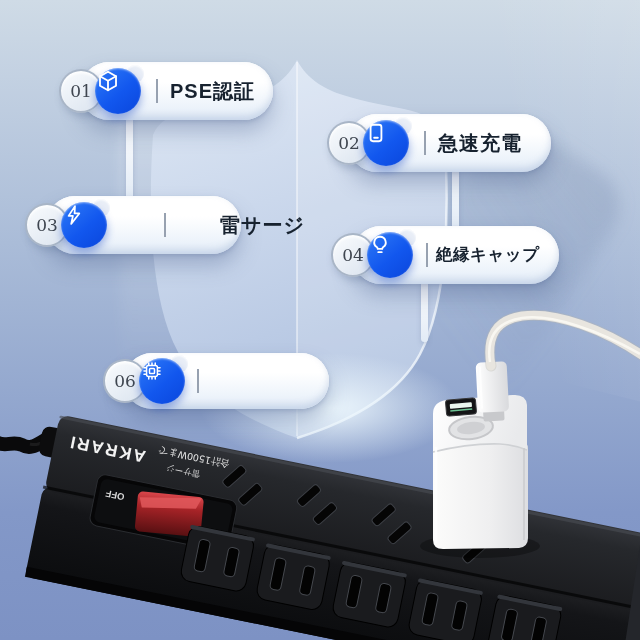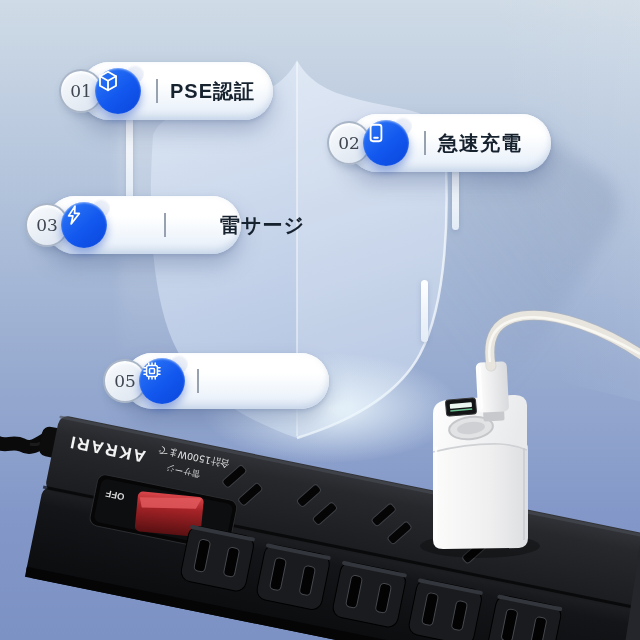--- a/index.html
+++ b/index.html
@@ -122,23 +122,37 @@
       <div class="ico">
         <svg width="26" height="26" viewBox="0 0 24 24" fill="none" stroke="#ffffff" stroke-width="1.6" stroke-linejoin="round" stroke-linecap="round">
           <path d="M12.9 3.8 L7 12.8 H11 L9.4 20.2 L16.9 10.6 H12.5 Z"></path>
         </svg>
       </div>
     </div>
     <div class="div"></div>
     <div class="lab">雷サージ</div>
   </div>
 
+  <div class="badge" style="left:352px;top:226px;width:192px;height:58px;">
+    <div class="num">04</div>
+    <div class="icoWrap">
+        <div class="icoBump"></div>
+      <div class="ico">
+        <svg width="26" height="26" viewBox="0 0 24 24" fill="none" stroke="#ffffff" stroke-width="1.7" stroke-linejoin="round" stroke-linecap="round">
+          <path d="M12 4.4 a5.2 5.2 0 0 1 3 9.5 c-.6.5-.9 1-.9 1.7 h-4.2 c0-.7-.3-1.2-.9-1.7 a5.2 5.2 0 0 1 3-9.5 Z"></path>
+          <path d="M10.4 18.6 h3.2"></path>
+        </svg>
+      </div>
+    </div>
+    <div class="div" style="margin:0 8px 0 13px;"></div>
+    <div class="lab sm">絶縁キャップ</div>
+  </div>
 
   <div class="badge" style="left:124px;top:353px;width:190px;height:56px;">
-    <div class="num">05</div>
+    <div class="num">06</div>
     <div class="icoWrap">
         <div class="icoBump"></div>
       <div class="ico">
         <svg width="26" height="26" viewBox="0 0 24 24" fill="none" stroke="#ffffff" stroke-width="1.4" stroke-linejoin="round" stroke-linecap="round">
           <rect x="7" y="7" width="10" height="10" rx="1.8"></rect>
           <rect x="9.7" y="9.7" width="4.6" height="4.6" rx="0.8"></rect>
           <path d="M9 4.6v2 M12 4.6v2 M15 4.6v2 M9 17.4v2 M12 17.4v2 M15 17.4v2 M4.6 9h2 M4.6 12h2 M4.6 15h2 M17.4 9h2 M17.4 12h2 M17.4 15h2"></path>
         </svg>
       </div>
     </div>

